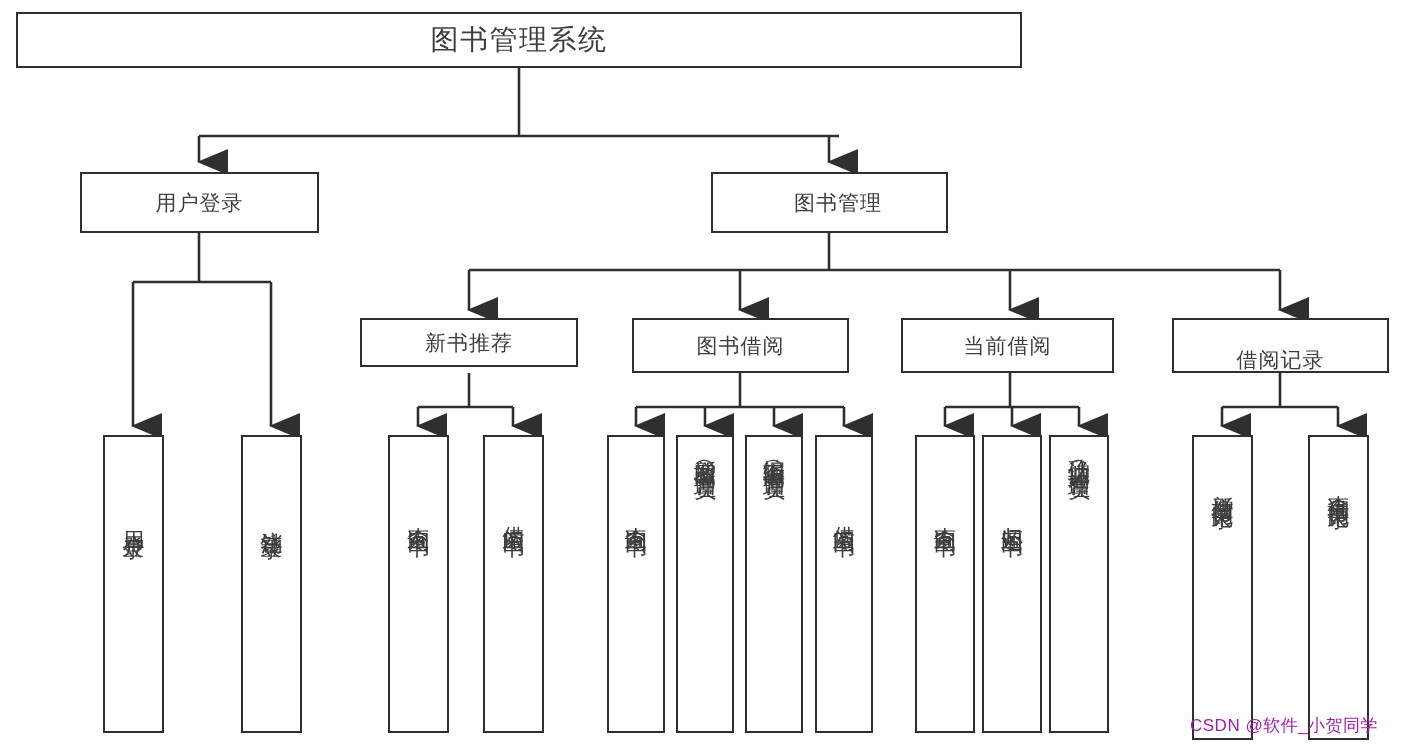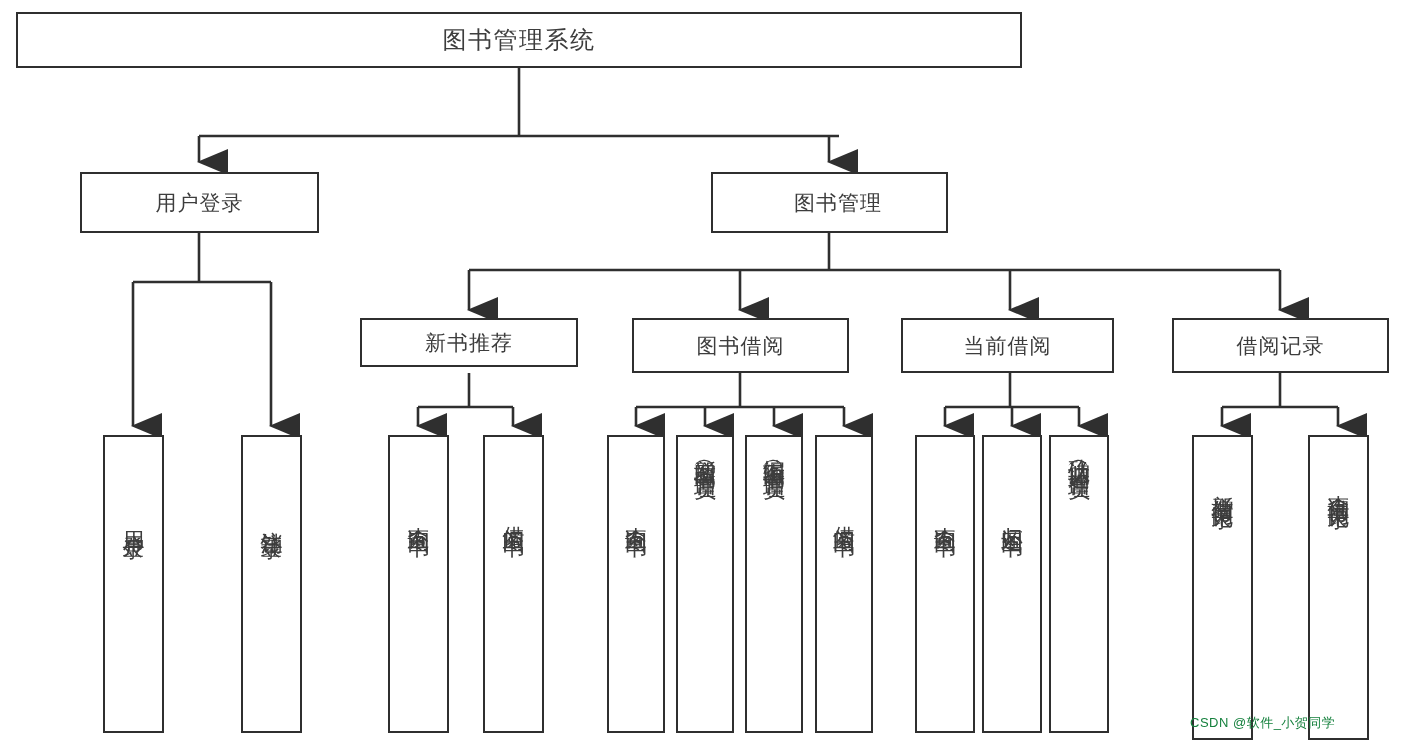--- a/index.html
+++ b/index.html
@@ -36,21 +36,21 @@
     justify-content: center;
     color: #3d3d3d;
   }
   .node-h {
     font-size: 21px;
     letter-spacing: 1px;
     line-height: 1.1;
     white-space: nowrap;
   }
   .node-root {
-    font-size: 24px;
+    font-size: 28px;
     letter-spacing: 1.5px;
   }
   .node-v {
     align-items: flex-start;
     justify-content: center;
     padding-top: 12px;
     overflow: visible;
   }
   .vtext {
     writing-mode: vertical-rl;
@@ -59,22 +59,22 @@
     line-height: 1.28;
     letter-spacing: 3px;
     white-space: nowrap;
     color: #3d3d3d;
   }
   .vtext-tall {
     padding-top: 0px;
   }
   .watermark {
     position: absolute;
-    font-size: 13px;
-    color: #15803d;
+    font-size: 17px;
+    color: #a21caf;
     letter-spacing: 0.5px;
     white-space: nowrap;
     user-select: none;
   }
 </style>
 </head>
 <body>
 
 <div id="canvas">
 
@@ -141,21 +141,21 @@
 
   <div class="node node-h" style="left:360px; top:318px; width:218px; height:49px;">
     <span>新书推荐</span>
   </div>
   <div class="node node-h" style="left:632px; top:318px; width:217px; height:55px;">
     <span>图书借阅</span>
   </div>
   <div class="node node-h" style="left:901px; top:318px; width:213px; height:55px;">
     <span>当前借阅</span>
   </div>
-  <div class="node node-h" style="left:1172px; top:318px; width:217px; height:55px;">
+  <div class="node node-h" style="left:1172px; top:318px; width:217px; height:55px;align-items:flex-end;">
     <span>借阅记录</span>
   </div>
 
   <div class="node node-v" style="left:103px; top:435px; width:61px; height:298px; padding-top:76px;">
     <span class="vtext">用户登录</span>
   </div>
   <div class="node node-v" style="left:241px; top:435px; width:61px; height:298px; padding-top:76px;">
     <span class="vtext">注销登录</span>
   </div>
 

